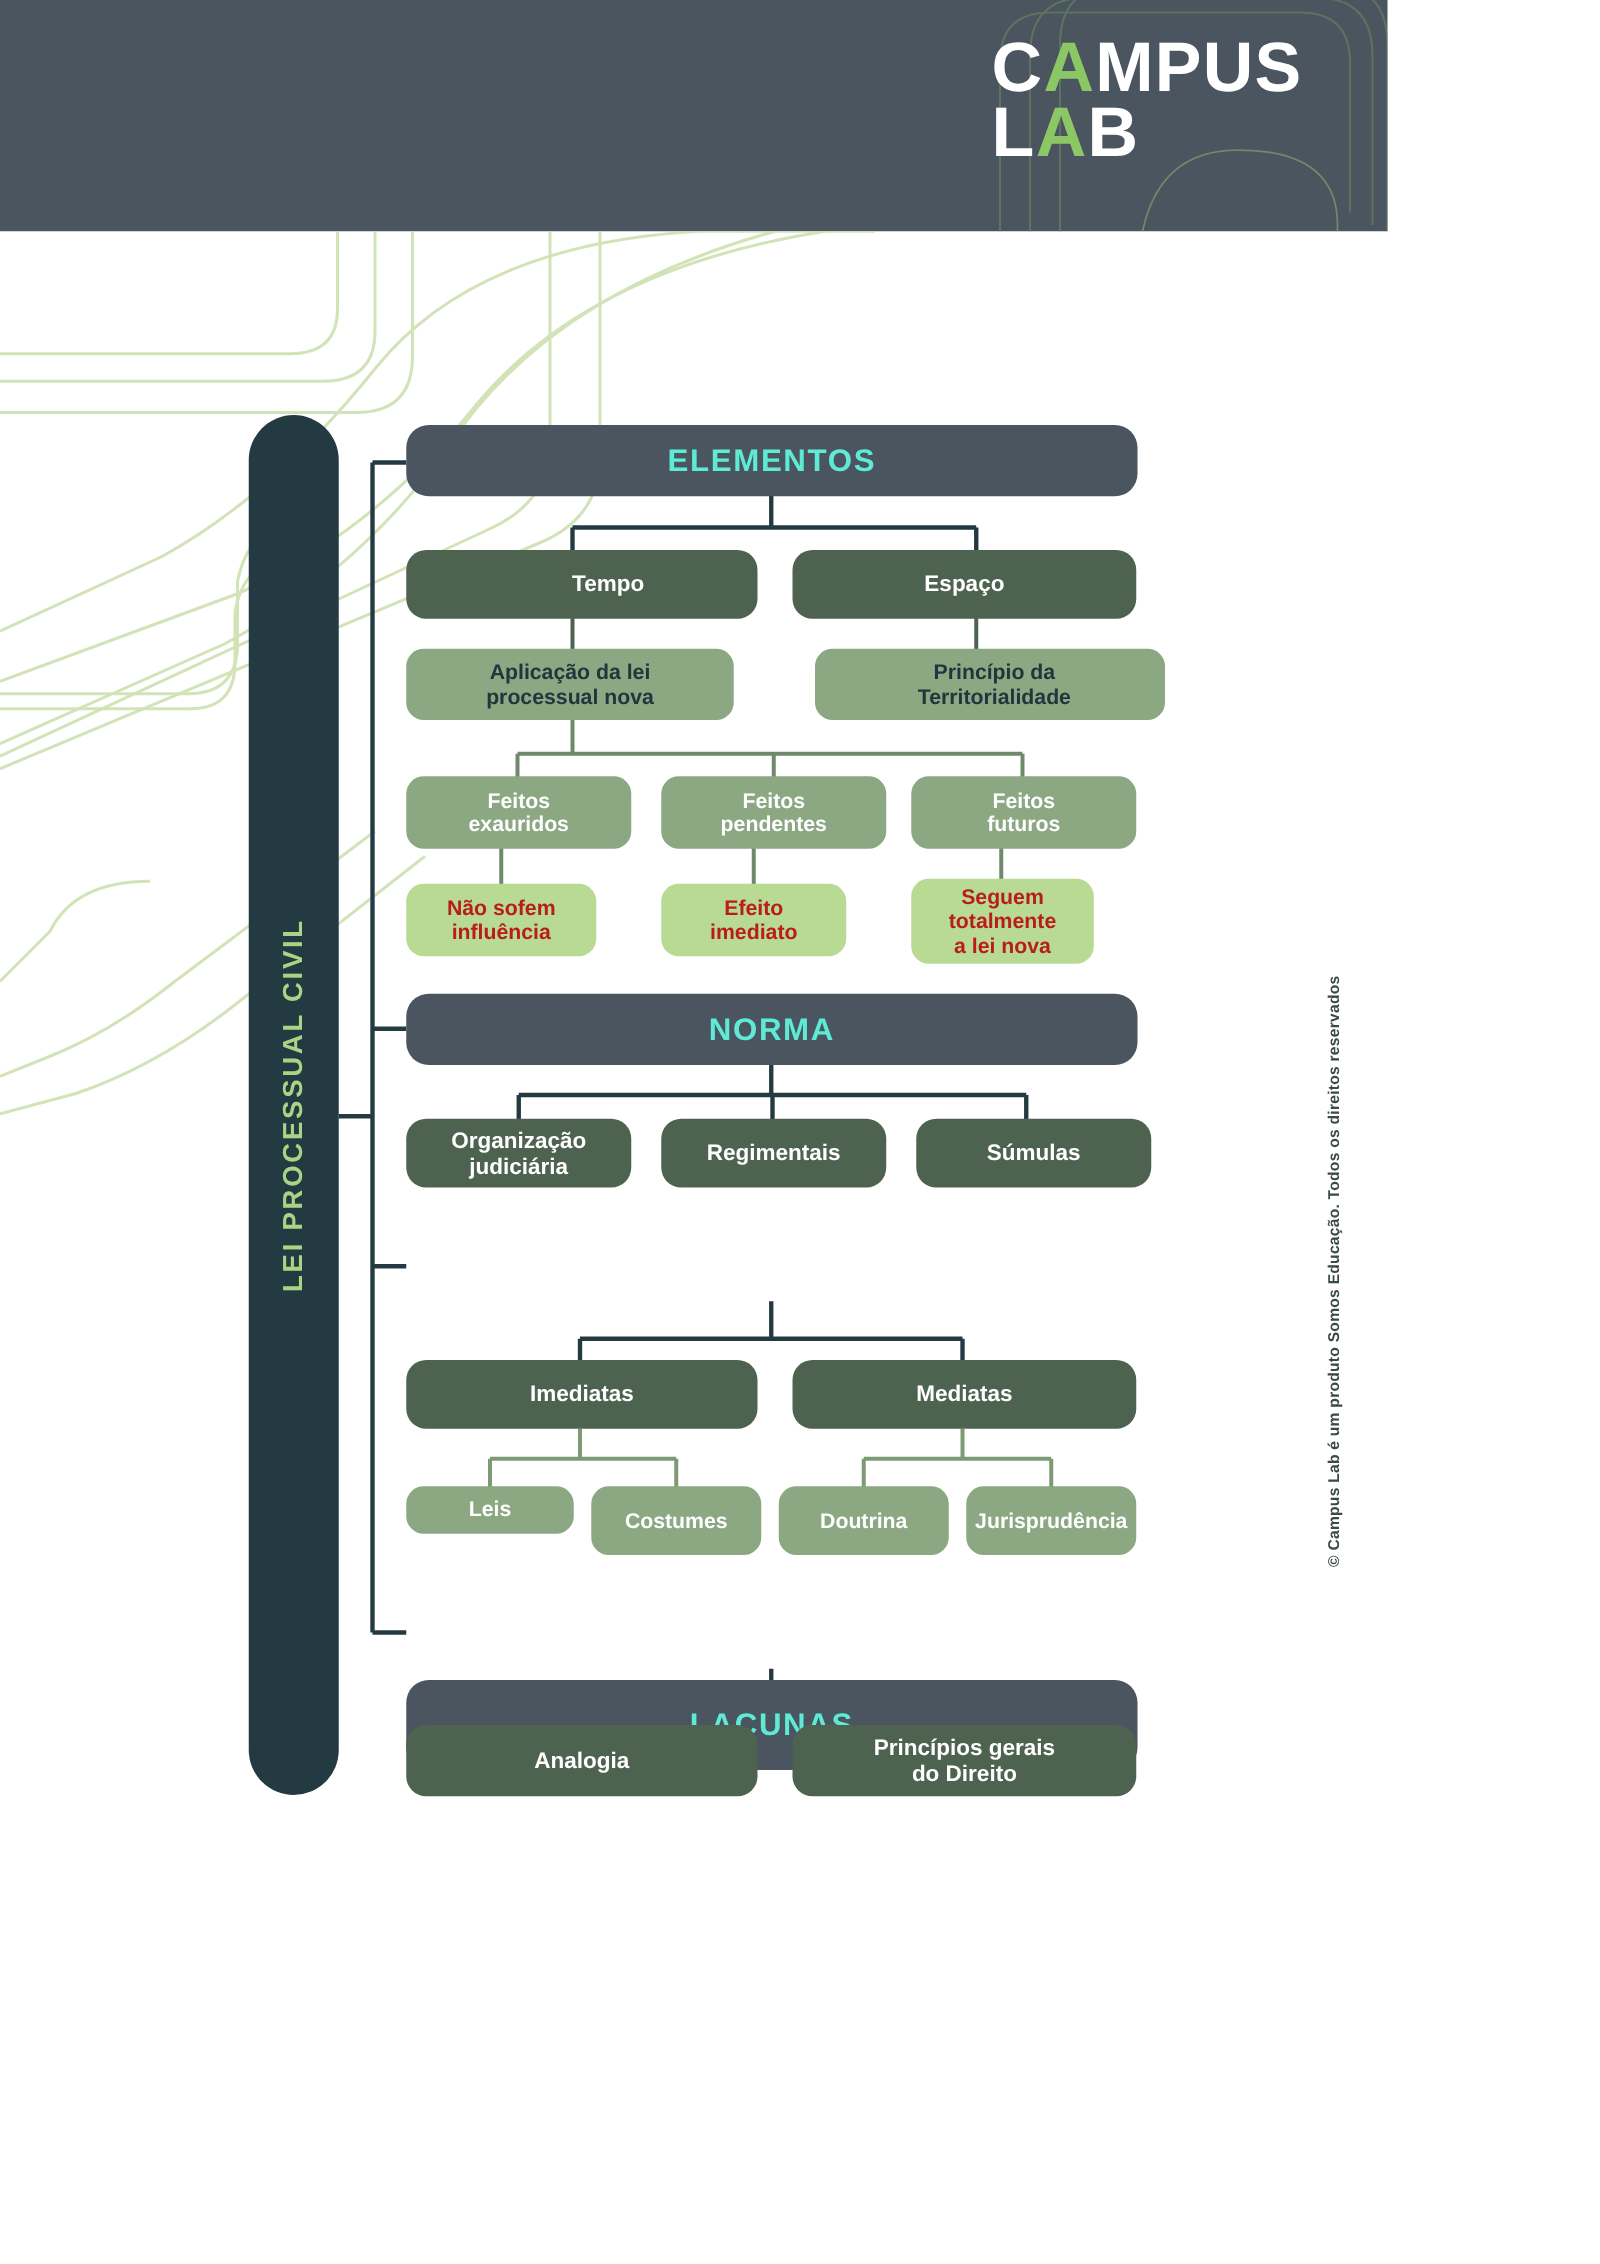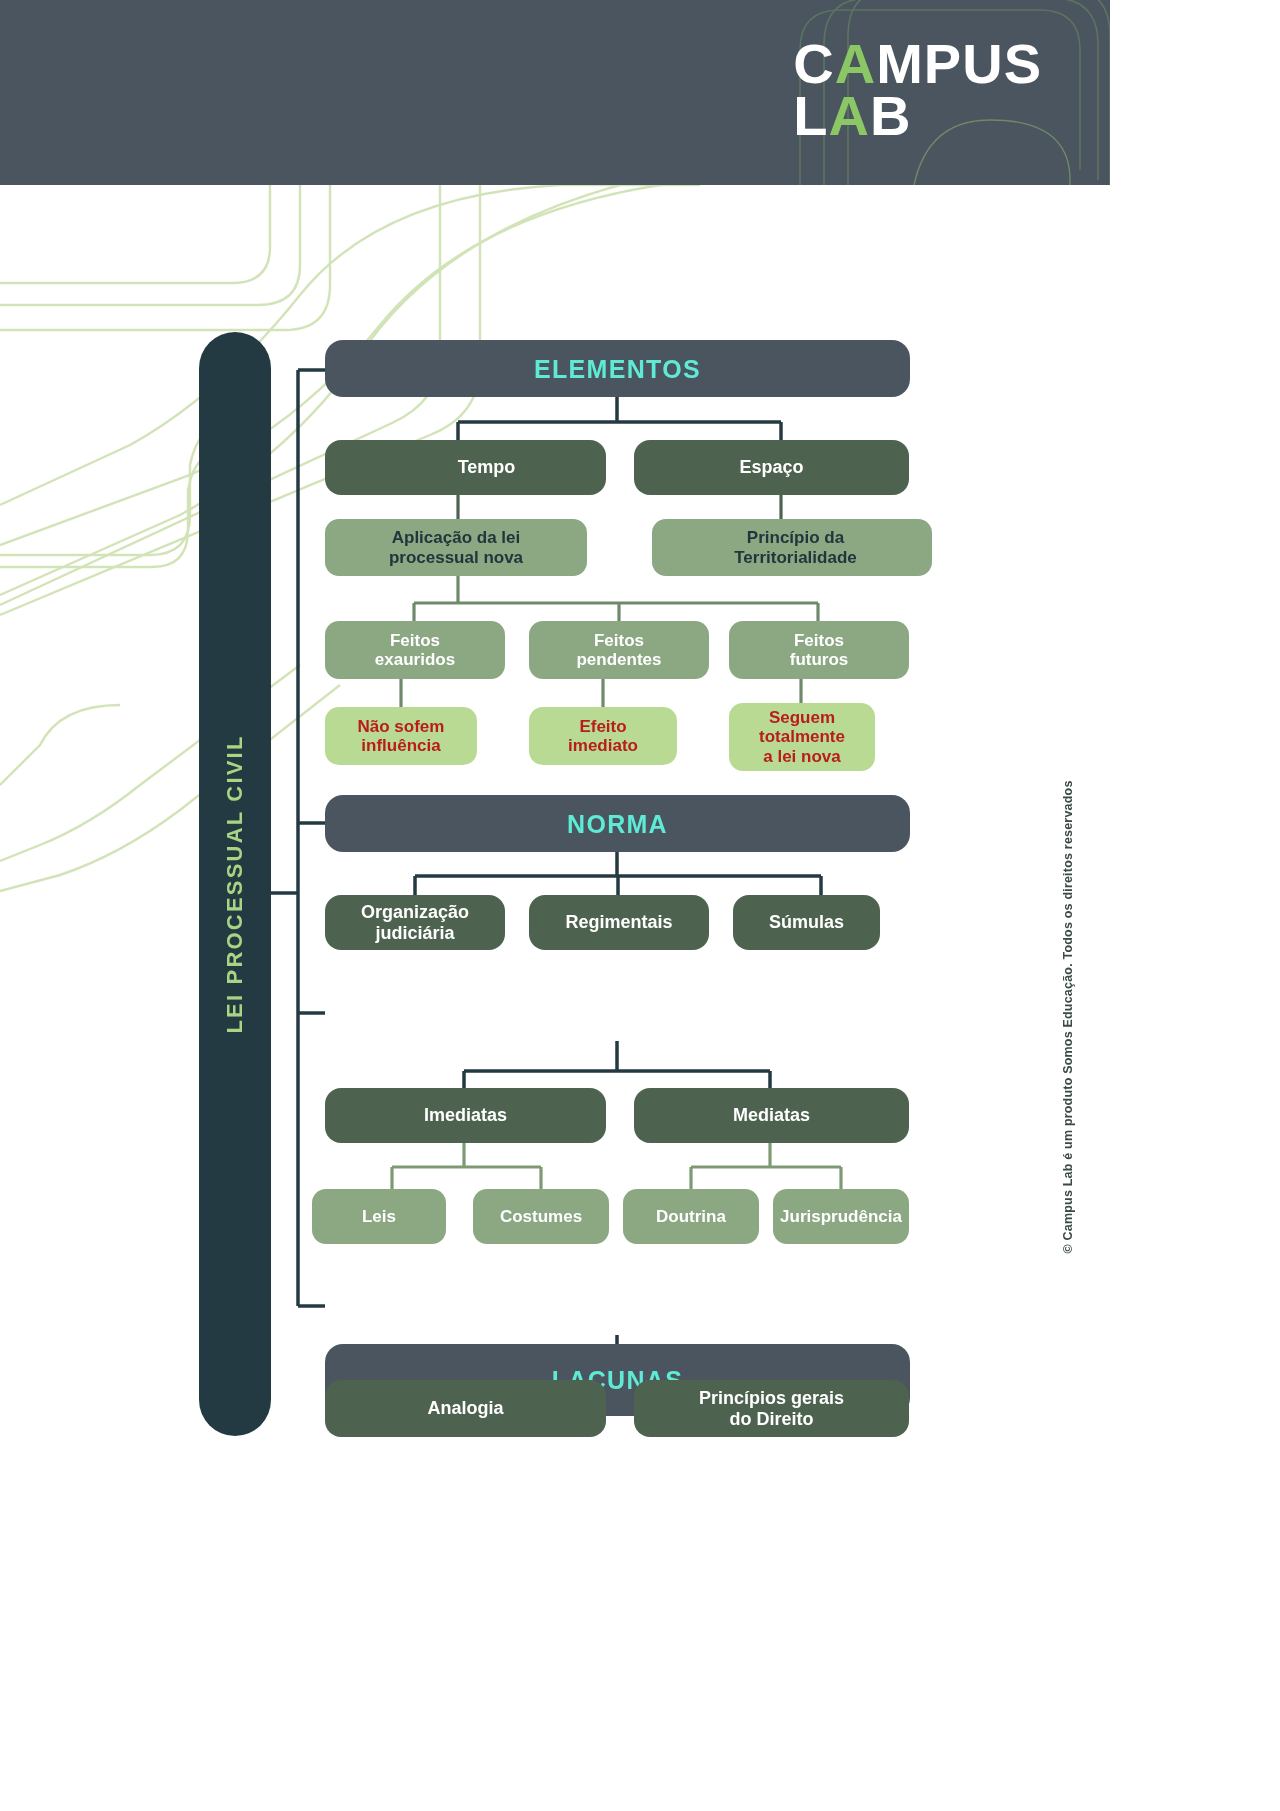--- a/index.html
+++ b/index.html
@@ -57,21 +57,21 @@
     font-size: 25px;
     font-weight: bold;
     font-style: italic;
     letter-spacing: 1px;
     transform: scaleX(0.88);
     transform-origin: left center;
     white-space: nowrap;
   }
   #logo {
     position: absolute;
-    right: 68px; top: 38px;
+    right: 68px; top: 28px;
     line-height: 0.92;
     text-align: left;
   }
   #logo .logo-row {
     font-size: 56px;
     font-weight: bold;
     letter-spacing: 1px;
     color: #ffffff;
     white-space: nowrap;
   }
@@ -358,33 +358,33 @@
     <span>NORMA</span>
   </div>
 
   <div class="node lvl-1" style="left:325px; top:895px; width:180px; height:55px; white-space:pre-line;">
     <span>Organização
 judiciária</span>
   </div>
   <div class="node lvl-1" style="left:529px; top:895px; width:180px; height:55px;">
     <span>Regimentais</span>
   </div>
-  <div class="node lvl-1" style="left:733px; top:895px; width:147px; height:55px;">
+  <div class="node lvl-1" style="left:733px; top:895px; width:188px; height:55px;">
     <span>Súmulas</span>
   </div>
 
 
   <div class="node lvl-1" style="left:325px; top:1088px; width:281px; height:55px;">
     <span>Imediatas</span>
   </div>
   <div class="node lvl-1" style="left:634px; top:1088px; width:275px; height:55px;">
     <span>Mediatas</span>
   </div>
 
-  <div class="node lvl-2-w" style="left:312px; top:1189px; width:134px; height:55px;text-align:right;">
+  <div class="node lvl-2-w" style="left:325px; top:1189px; width:134px; height:38px;text-align:right;">
     <span>Leis</span>
   </div>
   <div class="node lvl-2-w" style="left:473px; top:1189px; width:136px; height:55px;">
     <span>Costumes</span>
   </div>
   <div class="node lvl-2-w" style="left:623px; top:1189px; width:136px; height:55px;">
     <span>Doutrina</span>
   </div>
   <div class="node lvl-2-w" style="left:773px; top:1189px; width:136px; height:55px;">
     <span>Jurisprudência</span>

